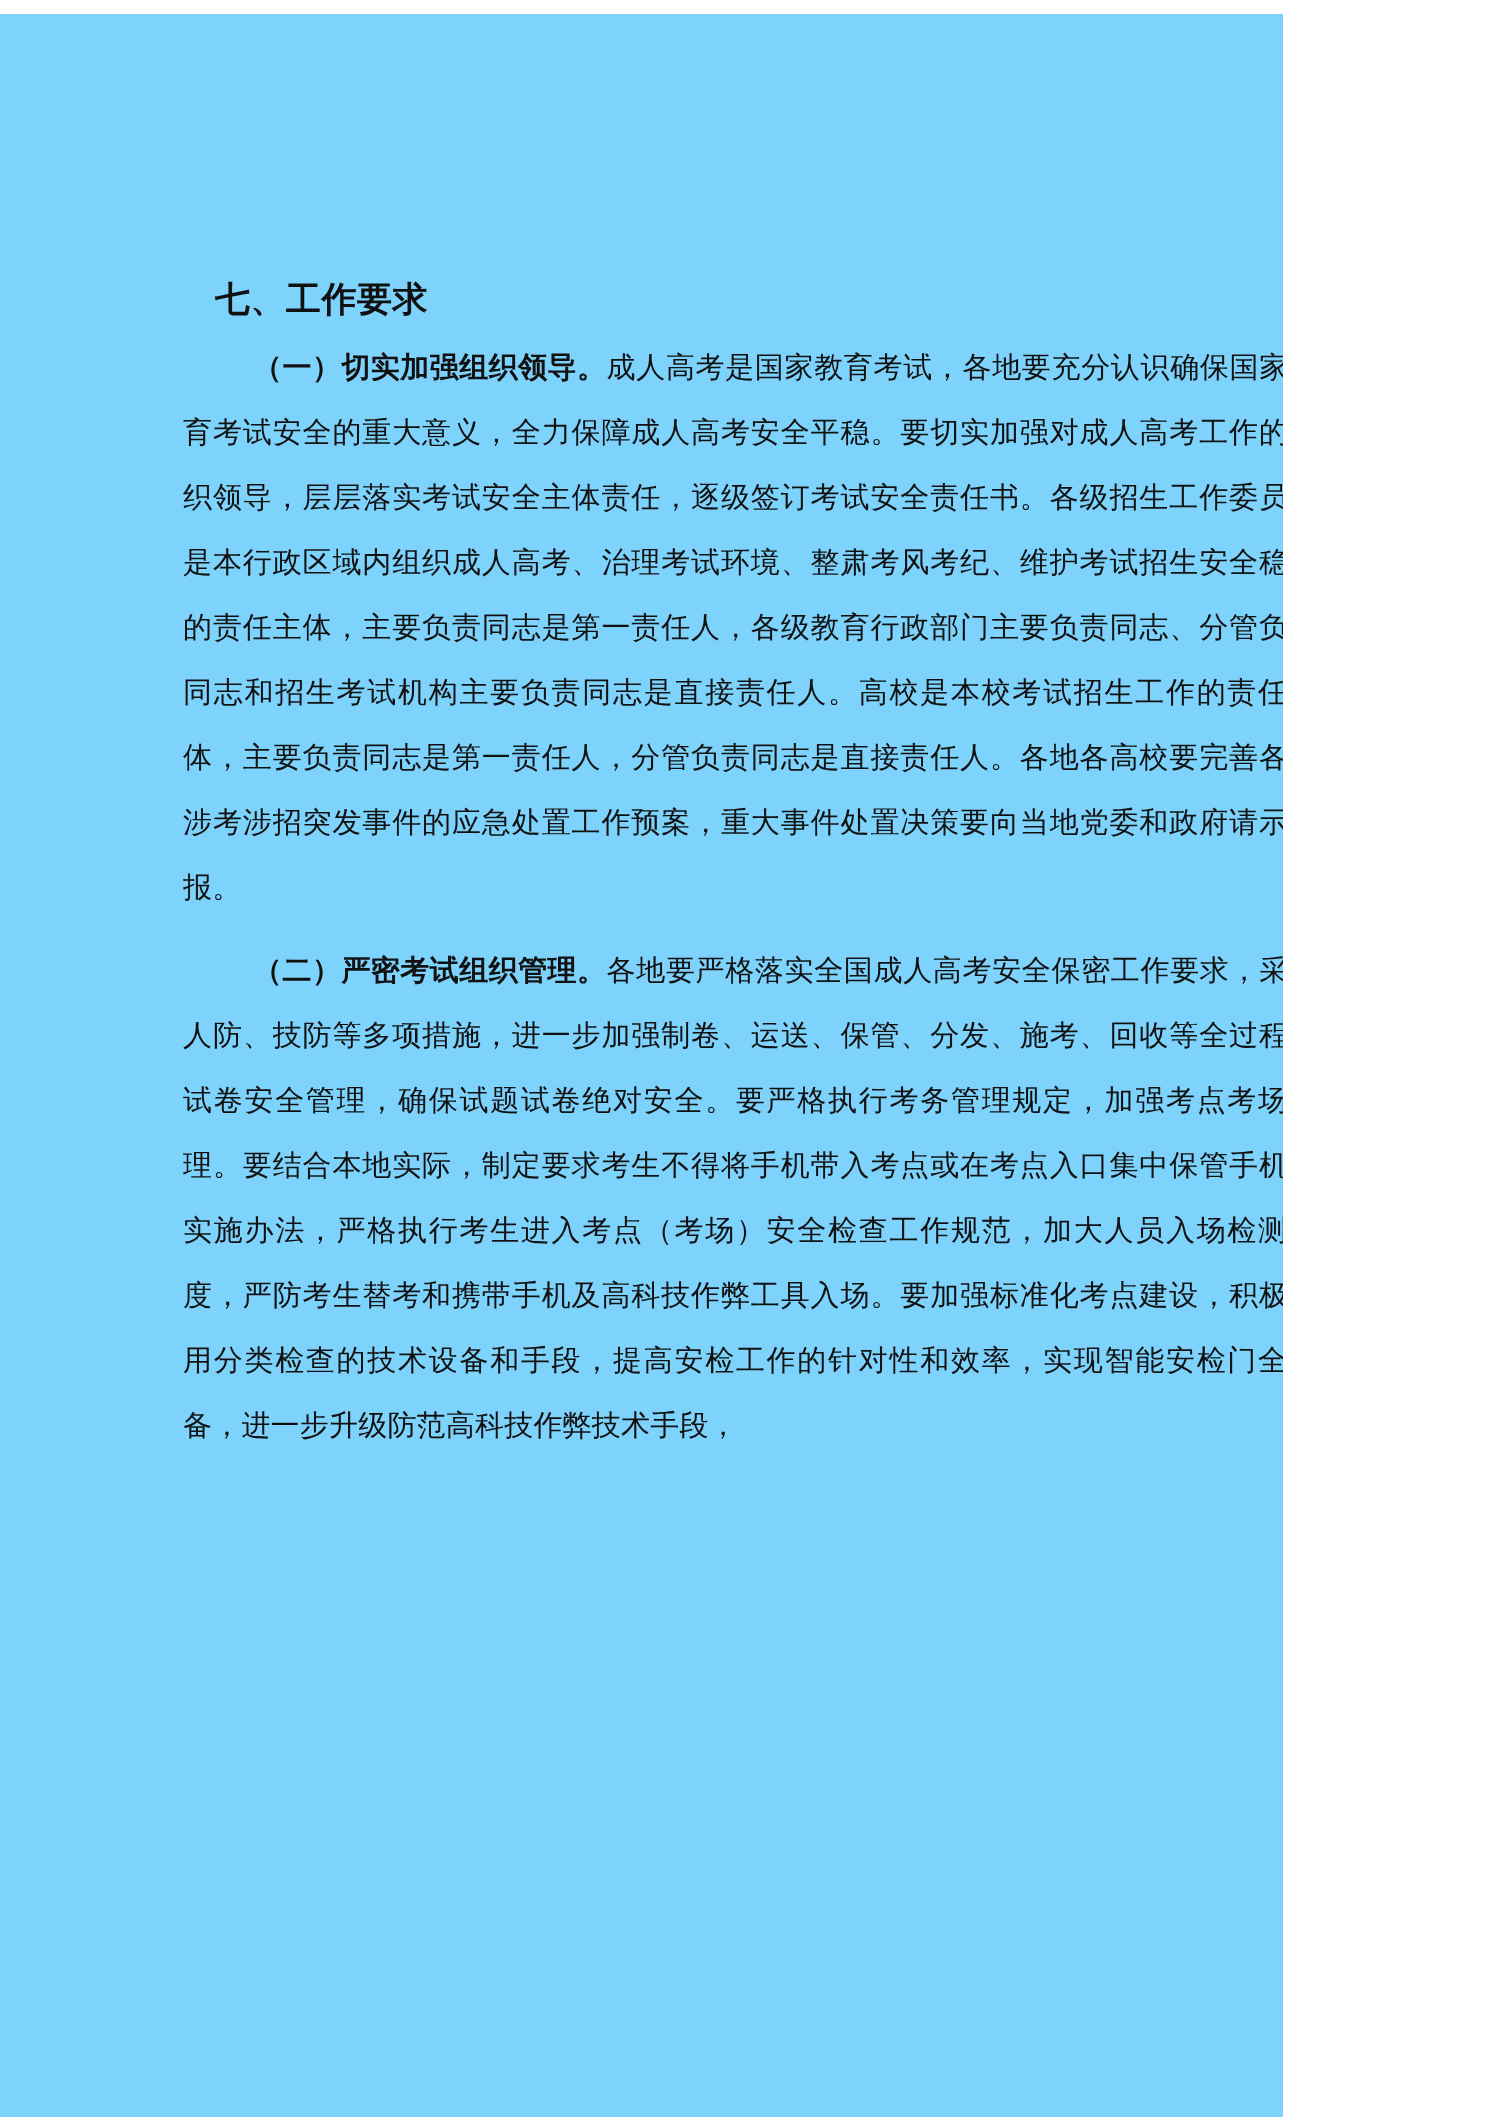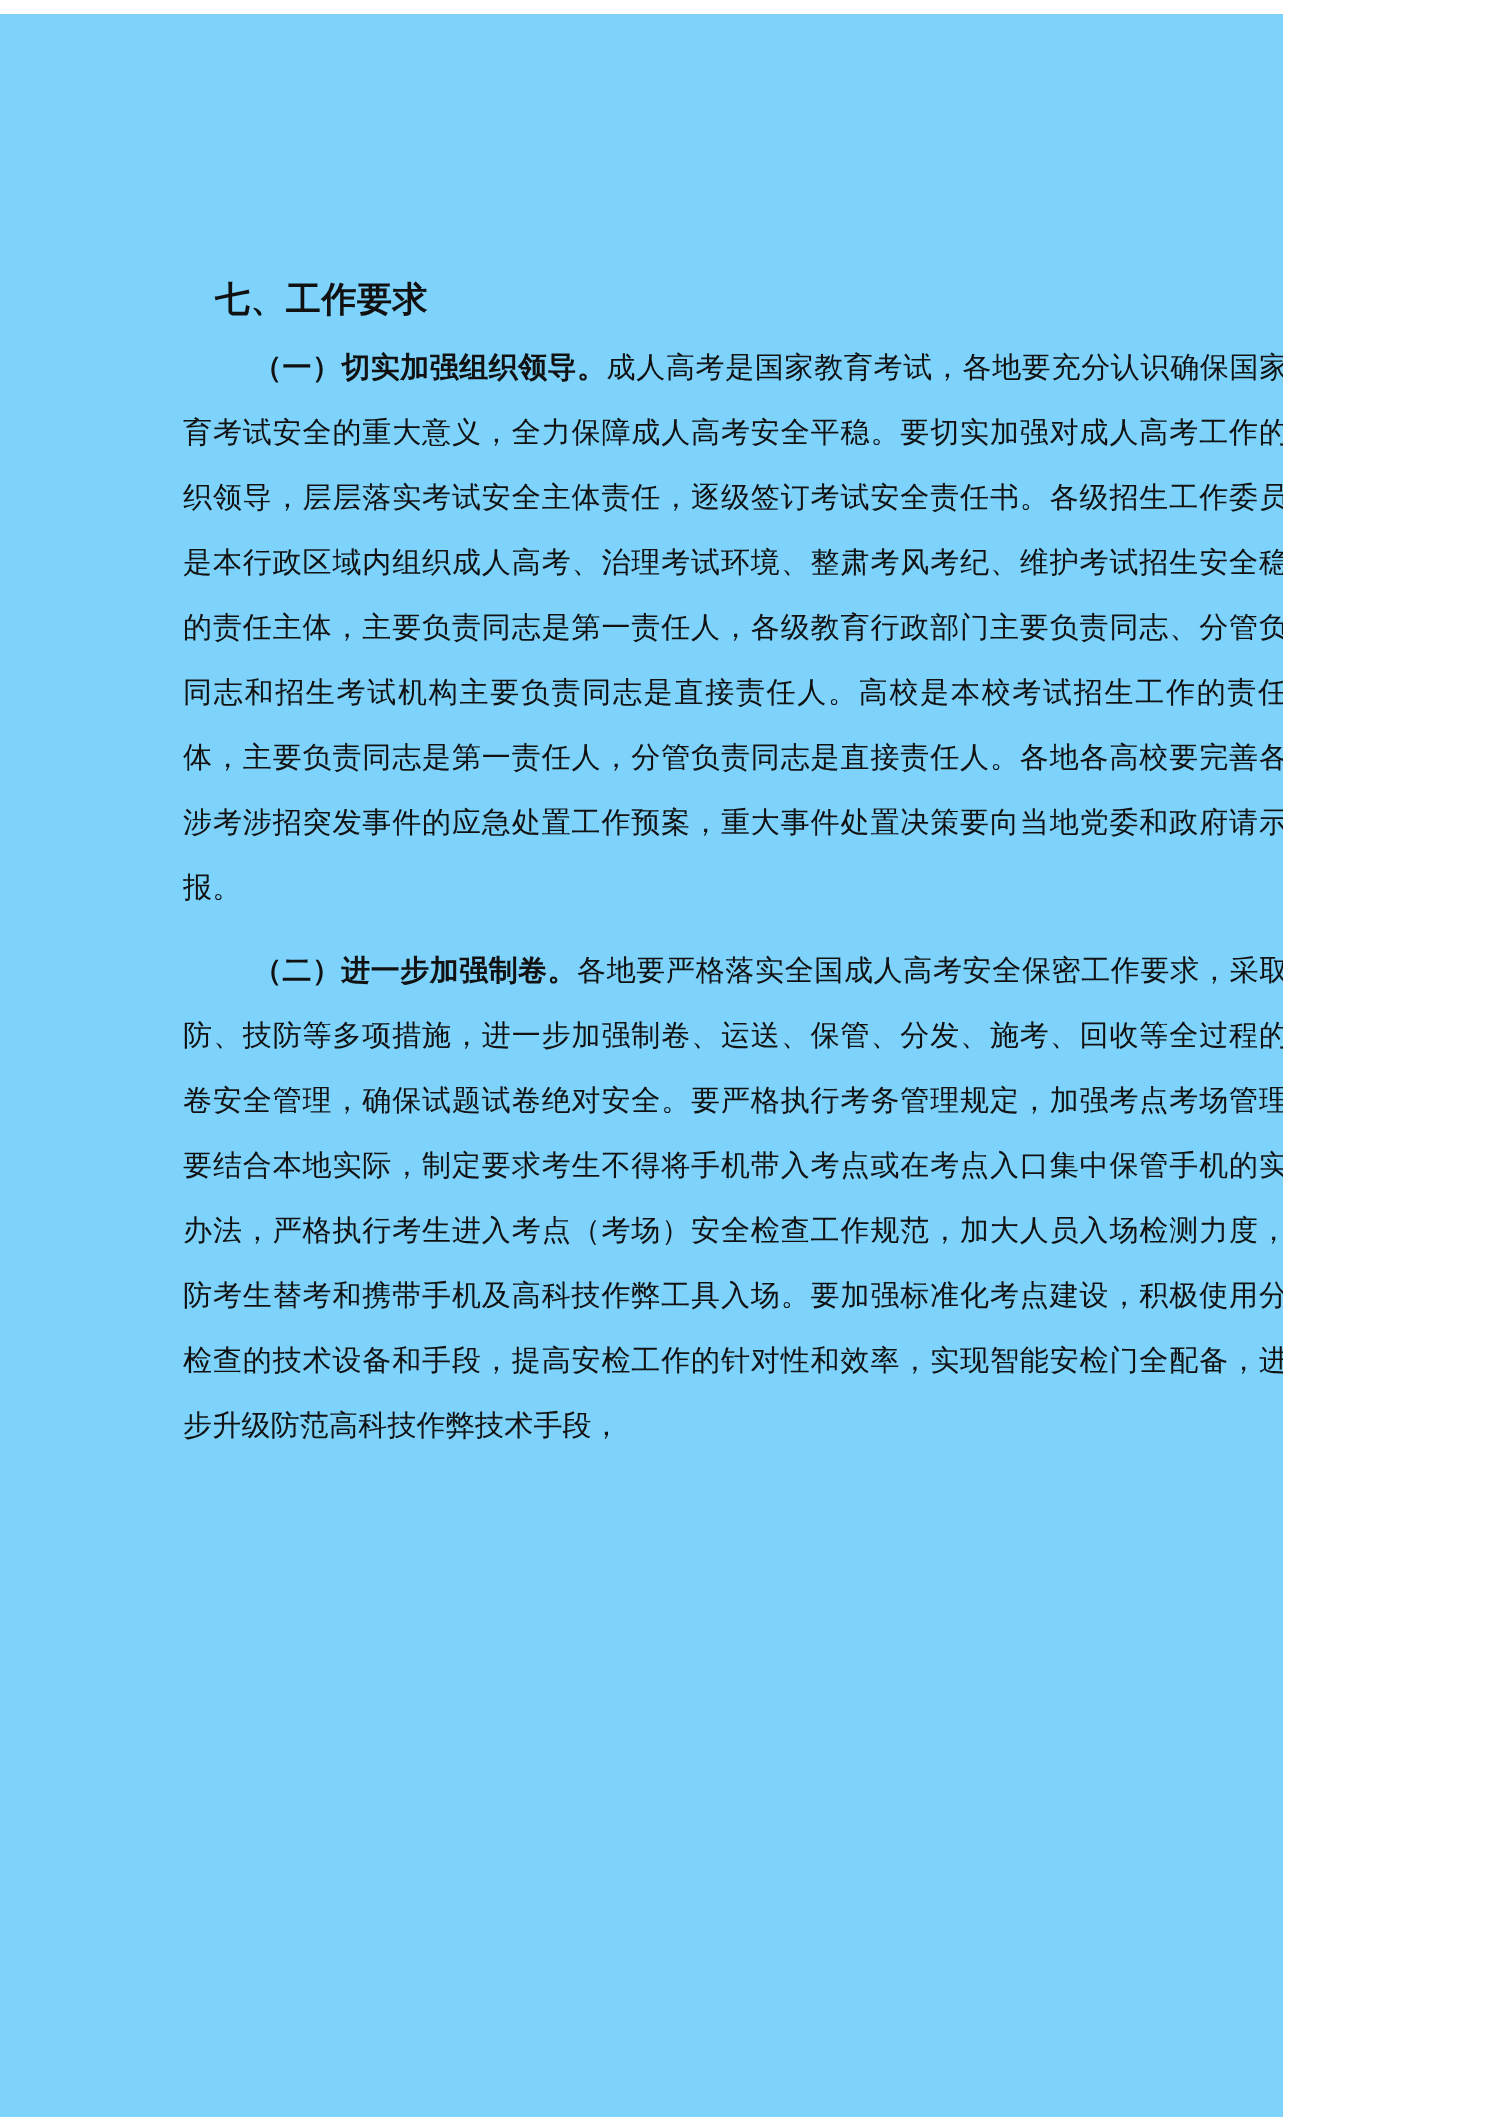--- a/index.html
+++ b/index.html
@@ -70,18 +70,18 @@
 <div class="page">
 
   <div class="content">
 
     <h2 class="heading">七、工作要求</h2>
 
     <p class="para"><span class="lead">（一）切实加强组织领导。</span><span>成人高考是国家教育考试，各地要充分认识确保国家教育考试安全的重大意义，全力保障成人高考安全平稳。要切实加强对成人高考工作的组织领导，层层落实考试安全主体责任，逐级签订考试安全责任书。各级招生工作委员会是本行政区域内组织成人高考、治理考试环境、整肃考风考纪、维护考试招生安全稳定的责任主体，主要负责同志是第一责任人，各级教育行政部门主要负责同志、分管负责同志和招生考试机构主要负责同志是直接责任人。高校是本校考试招生工作的责任主体，主要负责同志是第一责任人，分管负责同志是直接责任人。各地各高校要完善各类涉考涉招突发事件的应急处置工作预案，重大事件处置决策要向当地党委和政府请示汇报。</span></p>
 
     <div class="para-gap"></div>
 
-    <p class="para"><span class="lead">（二）进一步加强制卷。</span><span>各地要严格落实全国成人高考安全保密工作要求，采取人防、技防等多项措施，进一步加强制卷、运送、保管、分发、施考、回收等全过程的试卷安全管理，确保试题试卷绝对安全。要严格执行考务管理规定，加强考点考场管理。要结合本地实际，制定要求考生不得将手机带入考点或在考点入口集中保管手机的实施办法，严格执行考生进入考点（考场）安全检查工作规范，加大人员入场检测力度，严防考生替考和携带手机及高科技作弊工具入场。要加强标准化考点建设，积极使用分类检查的技术设备和手段，提高安检工作的针对性和效率，实现智能安检门全配备，进一步升级防范高科技作弊技术手段，</span></p>
+    <p class="para"><span class="lead">（二）严密考试组织管理。</span><span>各地要严格落实全国成人高考安全保密工作要求，采取人防、技防等多项措施，进一步加强制卷、运送、保管、分发、施考、回收等全过程的试卷安全管理，确保试题试卷绝对安全。要严格执行考务管理规定，加强考点考场管理。要结合本地实际，制定要求考生不得将手机带入考点或在考点入口集中保管手机的实施办法，严格执行考生进入考点（考场）安全检查工作规范，加大人员入场检测力度，严防考生替考和携带手机及高科技作弊工具入场。要加强标准化考点建设，积极使用分类检查的技术设备和手段，提高安检工作的针对性和效率，实现智能安检门全配备，进一步升级防范高科技作弊技术手段，</span></p>
 
   </div>
 
 
 </div>
 
 </body></html>

